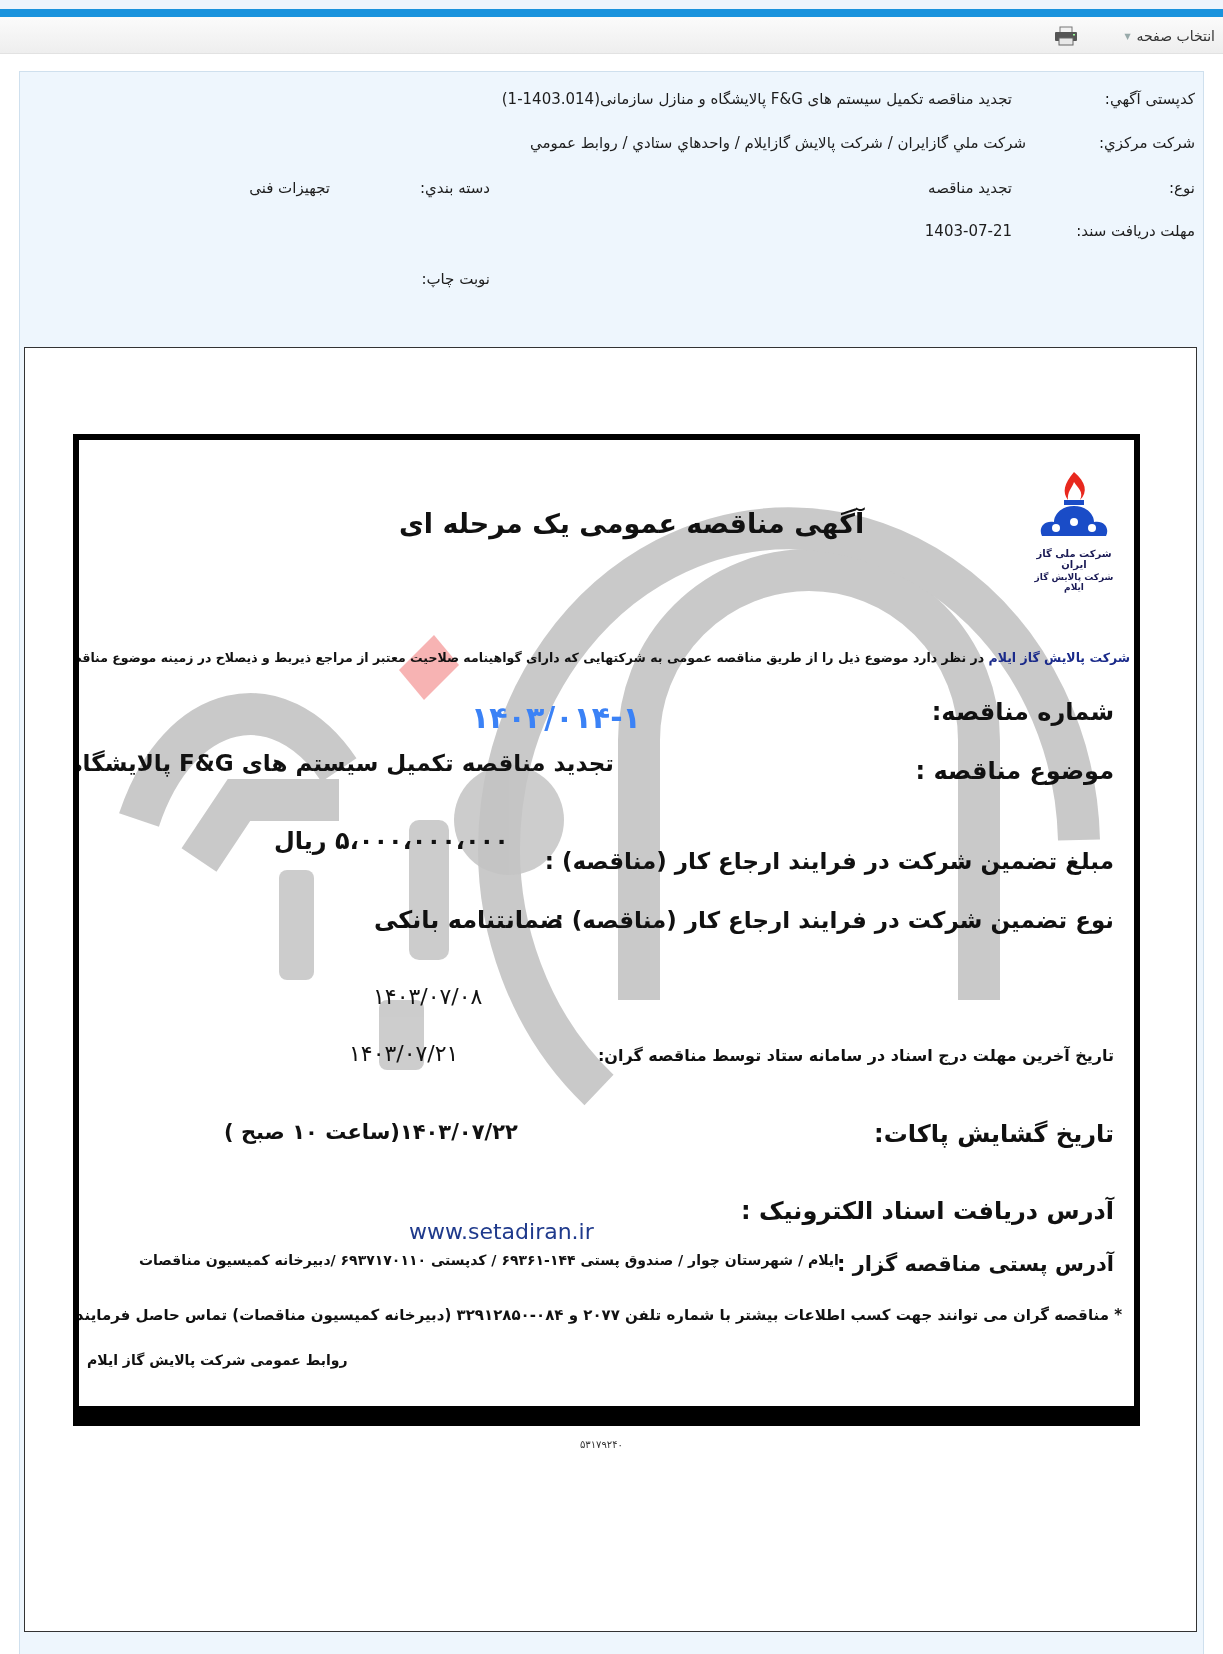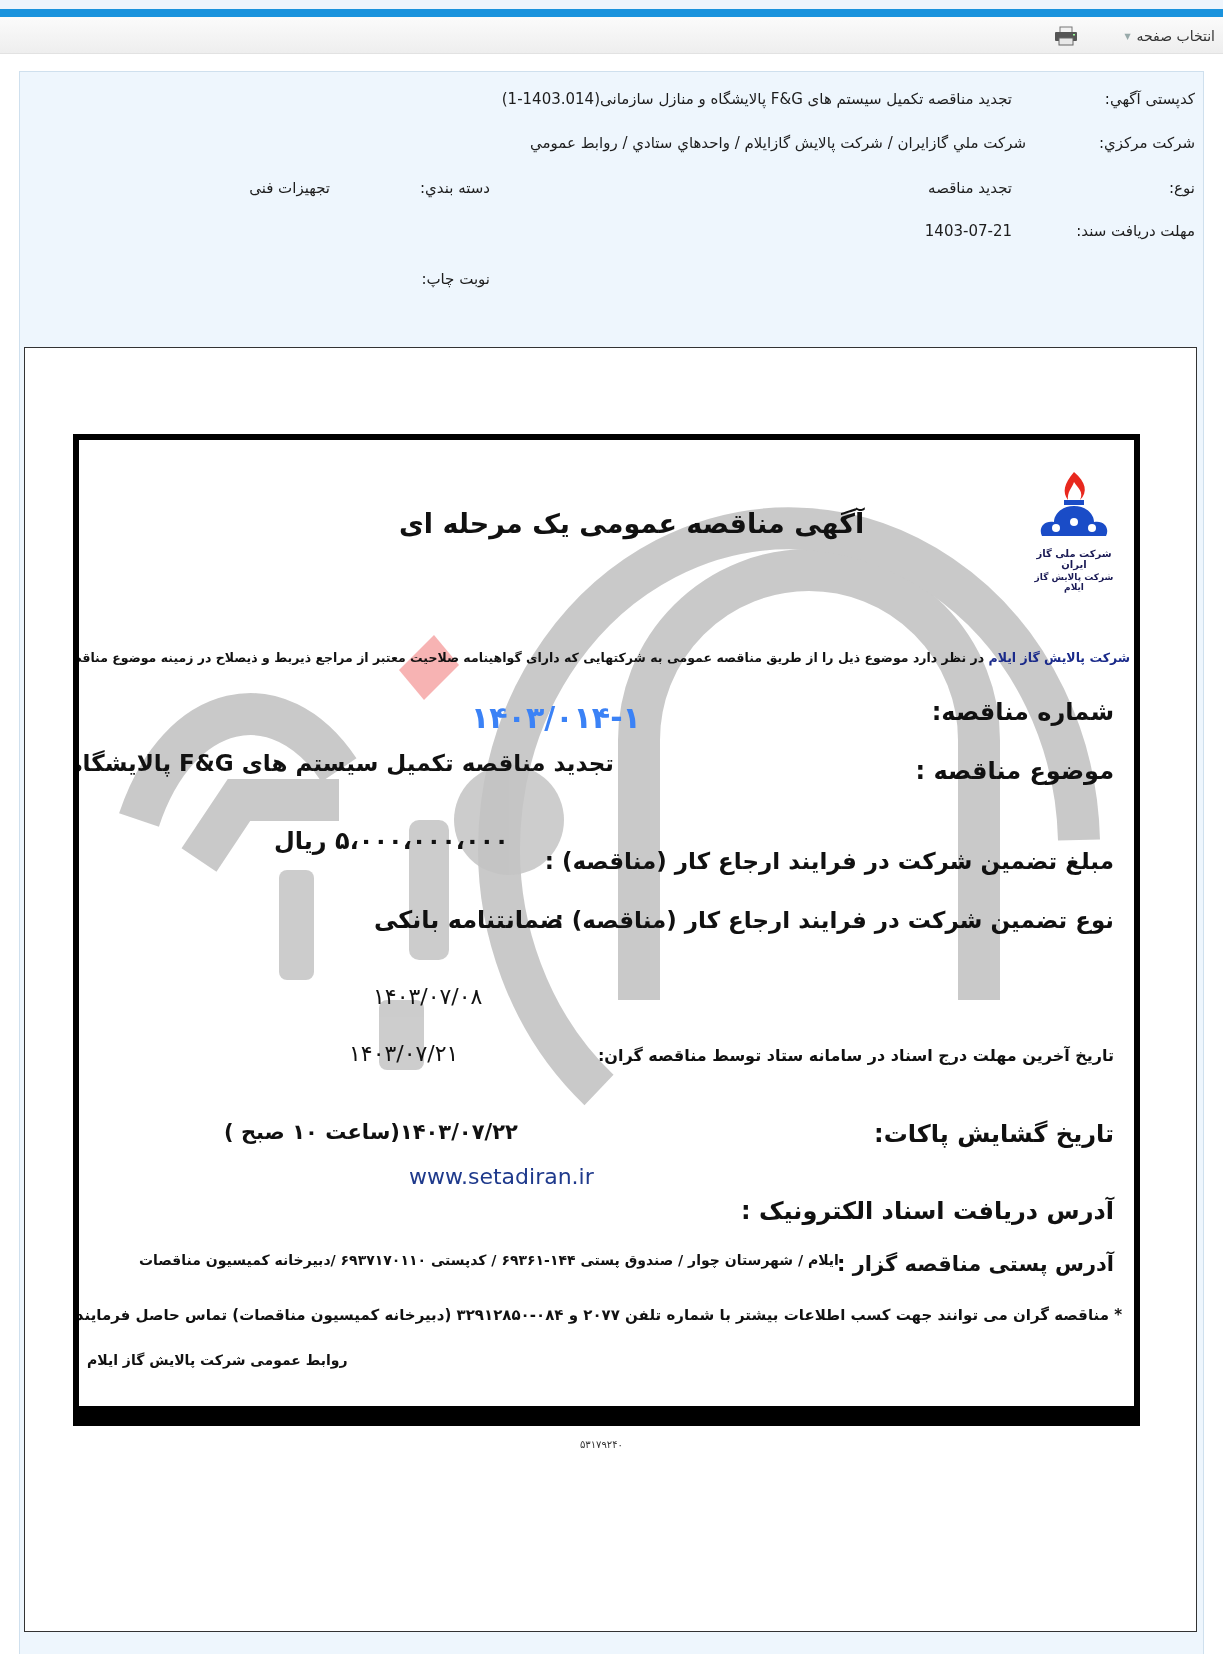--- a/index.html
+++ b/index.html
@@ -41,21 +41,21 @@
 
   .watermark { position: absolute; left: 0; top: 0; width: 1067px; height: 992px; pointer-events: none; }
 
   .n-text { position: absolute; white-space: nowrap; }
   .n-title { font-size: 27px; top: 68px; left: 320px; }
   .n-intro { font-size: 12.5px; top: 210px; right: 4px; letter-spacing: -0.2px; }
   .n-intro .hl { color: #1a2a8a; }
   .n-label { font-size: 24px; right: 20px; }
   .n-value { font-size: 24px; }
   .n-number { color: #3b82f6; font-size: 30px; left: 392px; top: 260px; }
-  .n-url { color: #1f3a8c; font-size: 22px; left: 330px; top: 724px; direction: ltr; font-weight: normal; }
+  .n-url { color: #1f3a8c; font-size: 22px; left: 330px; top: 779px; direction: ltr; font-weight: normal; }
   .n-small { font-size: 15px; }
 
   .logo { position: absolute; right: 10px; top: 30px; width: 100px; text-align: center; }
   .logo .co { font-size: 10px; color: #1a1a55; margin-top: 2px; }
 
   .footer-code { position: absolute; left: 580px; top: 1439px; font-size: 10px; color: #333; }
 </style>
 </head>
 <body>
 

